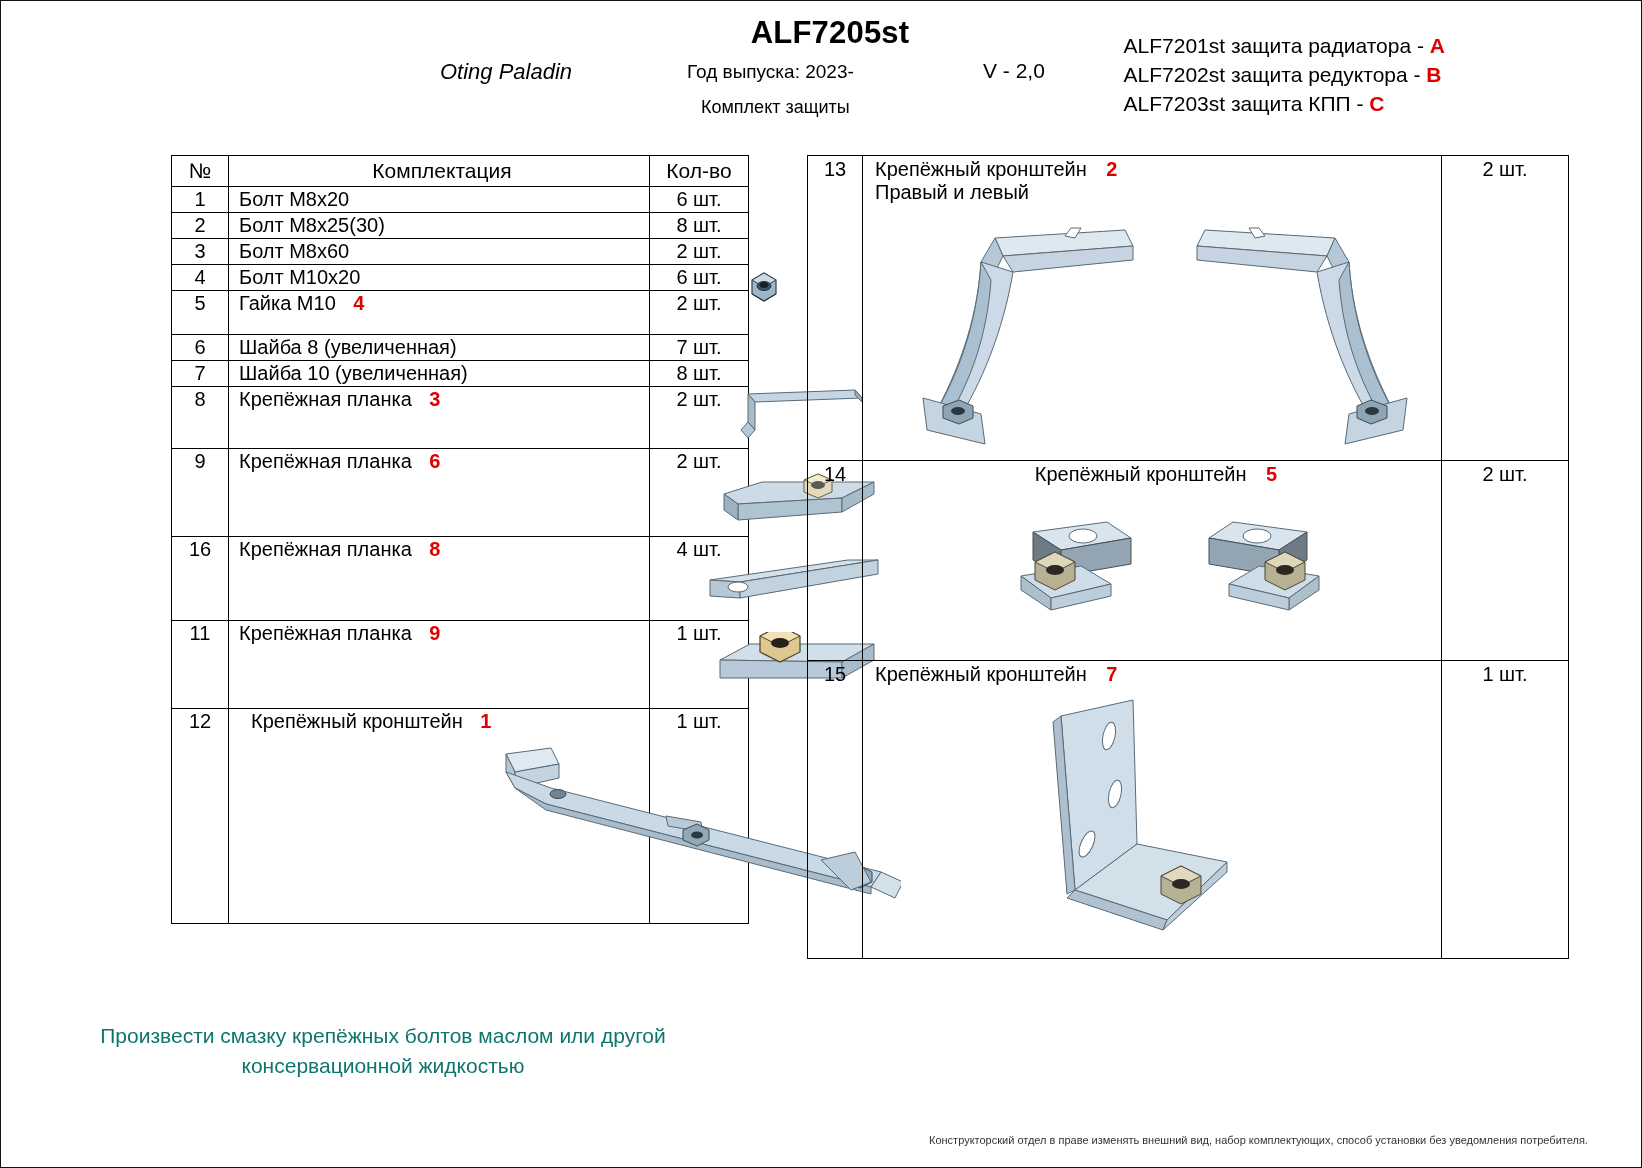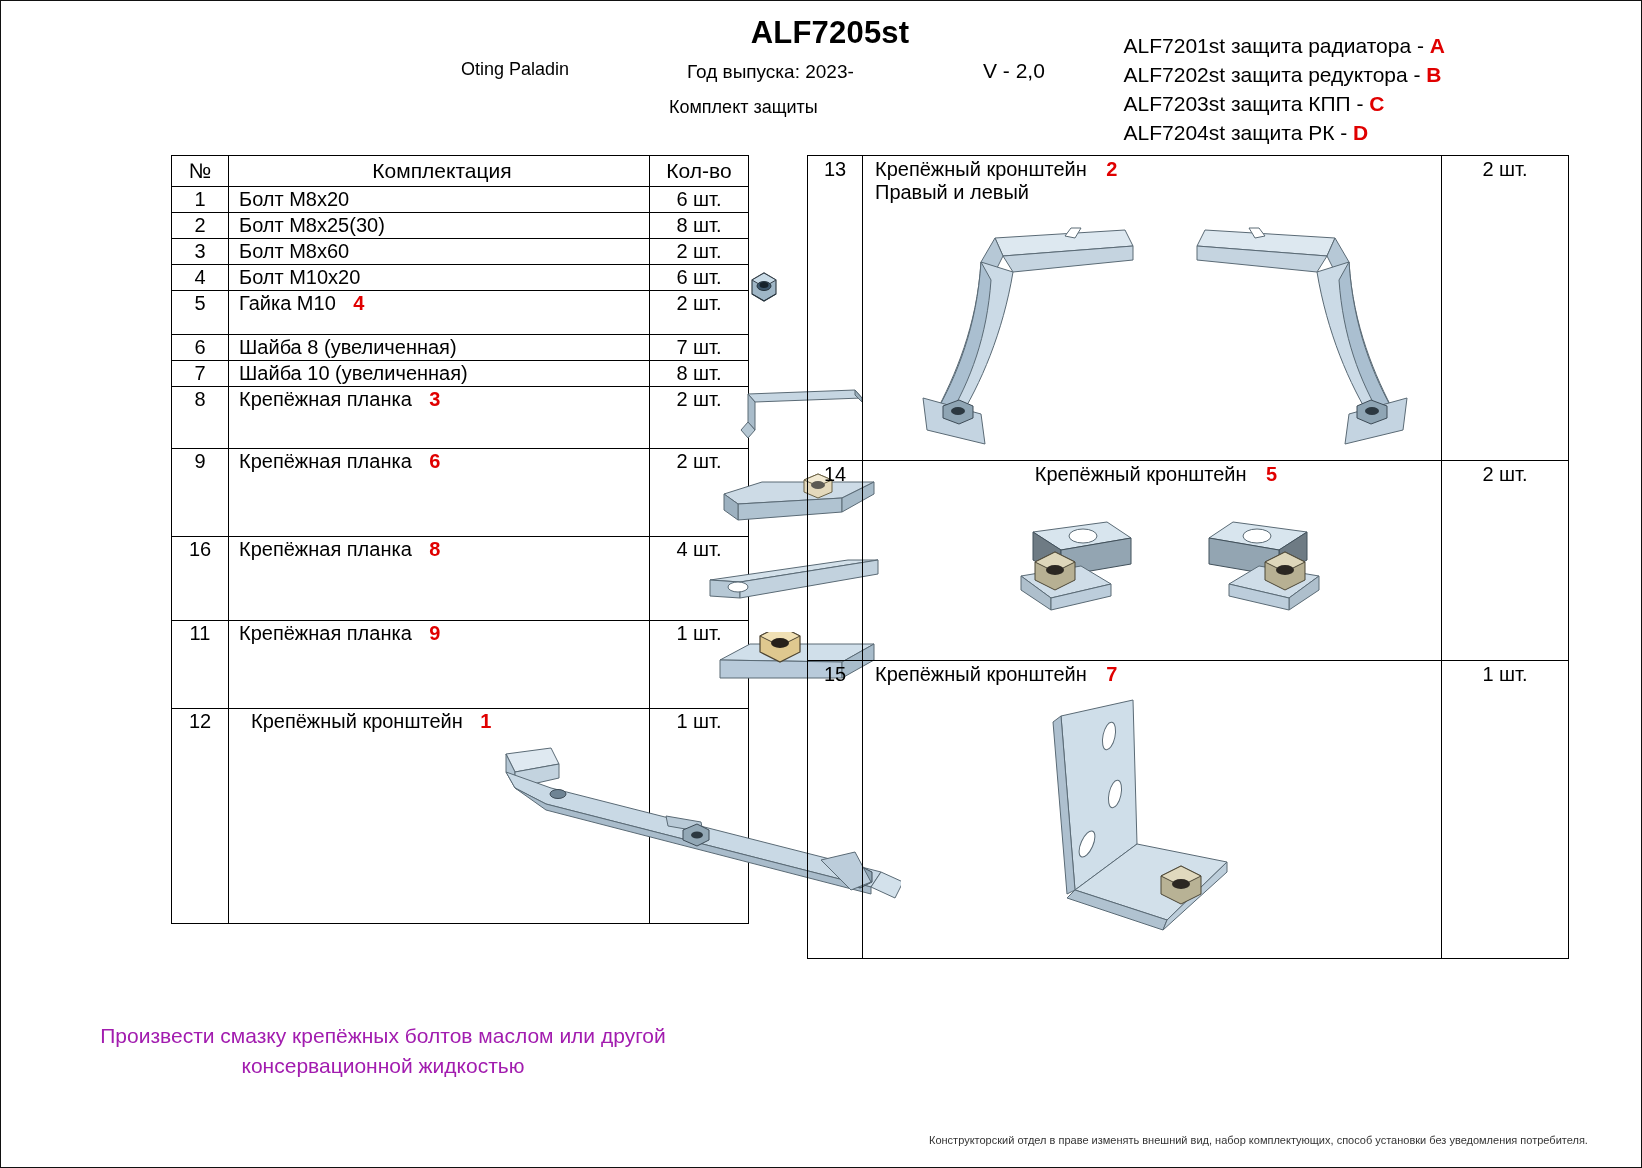--- a/index.html
+++ b/index.html
@@ -28,39 +28,40 @@
     top: 14px;
     width: 1642px;
     text-align: center;
     font-size: 31px;
     font-weight: bold;
     letter-spacing: .2px;
     margin-left: 8px;
   }
   .hdr-model {
     position: absolute;
-    left: 460px;
+    left: 439px;
     top: 58px;
-    font-size: 18px;
+    font-size: 22px;
+    font-style: italic;
   }
   .hdr-year {
     position: absolute;
     left: 686px;
     top: 60px;
     font-size: 19px;
   }
   .hdr-engine {
     position: absolute;
     left: 982px;
     top: 58px;
     font-size: 21px;
   }
   .hdr-kit {
     position: absolute;
-    left: 668px;
+    left: 700px;
     top: 96px;
     font-size: 18px;
   }
 
   .ref-list {
     position: absolute;
     right: 196px;
     top: 30px;
     text-align: left;
     font-size: 21px;
@@ -111,21 +112,21 @@
   .rcol-qty { width: 118px; text-align: center; }
   .rcol-body { text-align: left; padding-left: 12px !important; }
 
   
   .note {
     position: absolute;
     left: 52px;
     top: 1020px;
     width: 660px;
     text-align: center;
-    color: #a21caf;
+    color: #0f766e;
     font-size: 21px;
     line-height: 30px;
   }
   .disclaimer {
     position: absolute;
     left: 928px;
     top: 1133px;
     font-size: 11px;
     color: #333;
   }
@@ -140,21 +141,20 @@
   <div class="hdr-title">ALF7205st</div>
   <div class="hdr-model">Oting Paladin</div>
   <div class="hdr-year">Год выпуска: 2023-</div>
   <div class="hdr-engine">V - 2,0</div>
   <div class="hdr-kit">Комплект защиты</div>
 
   <div class="ref-list">
     <div class="row"><span>ALF7201st защита радиатора - </span><span class="ref-letter">A</span></div>
     <div class="row"><span>ALF7202st защита редуктора - </span><span class="ref-letter">B</span></div>
     <div class="row"><span>ALF7203st защита КПП - </span><span class="ref-letter">C</span></div>
-    <div class="row"><span>ALF7204st защита РК - </span><span class="ref-letter">D</span></div>
   </div>
 
   <table class="ltable">
     <tbody>
         <tr>
       <th class="col-num">№</th>
       <th class="col-name" style="text-align:center">Комплектация</th>
       <th class="col-qty">Кол-во</th>
     </tr>
 

